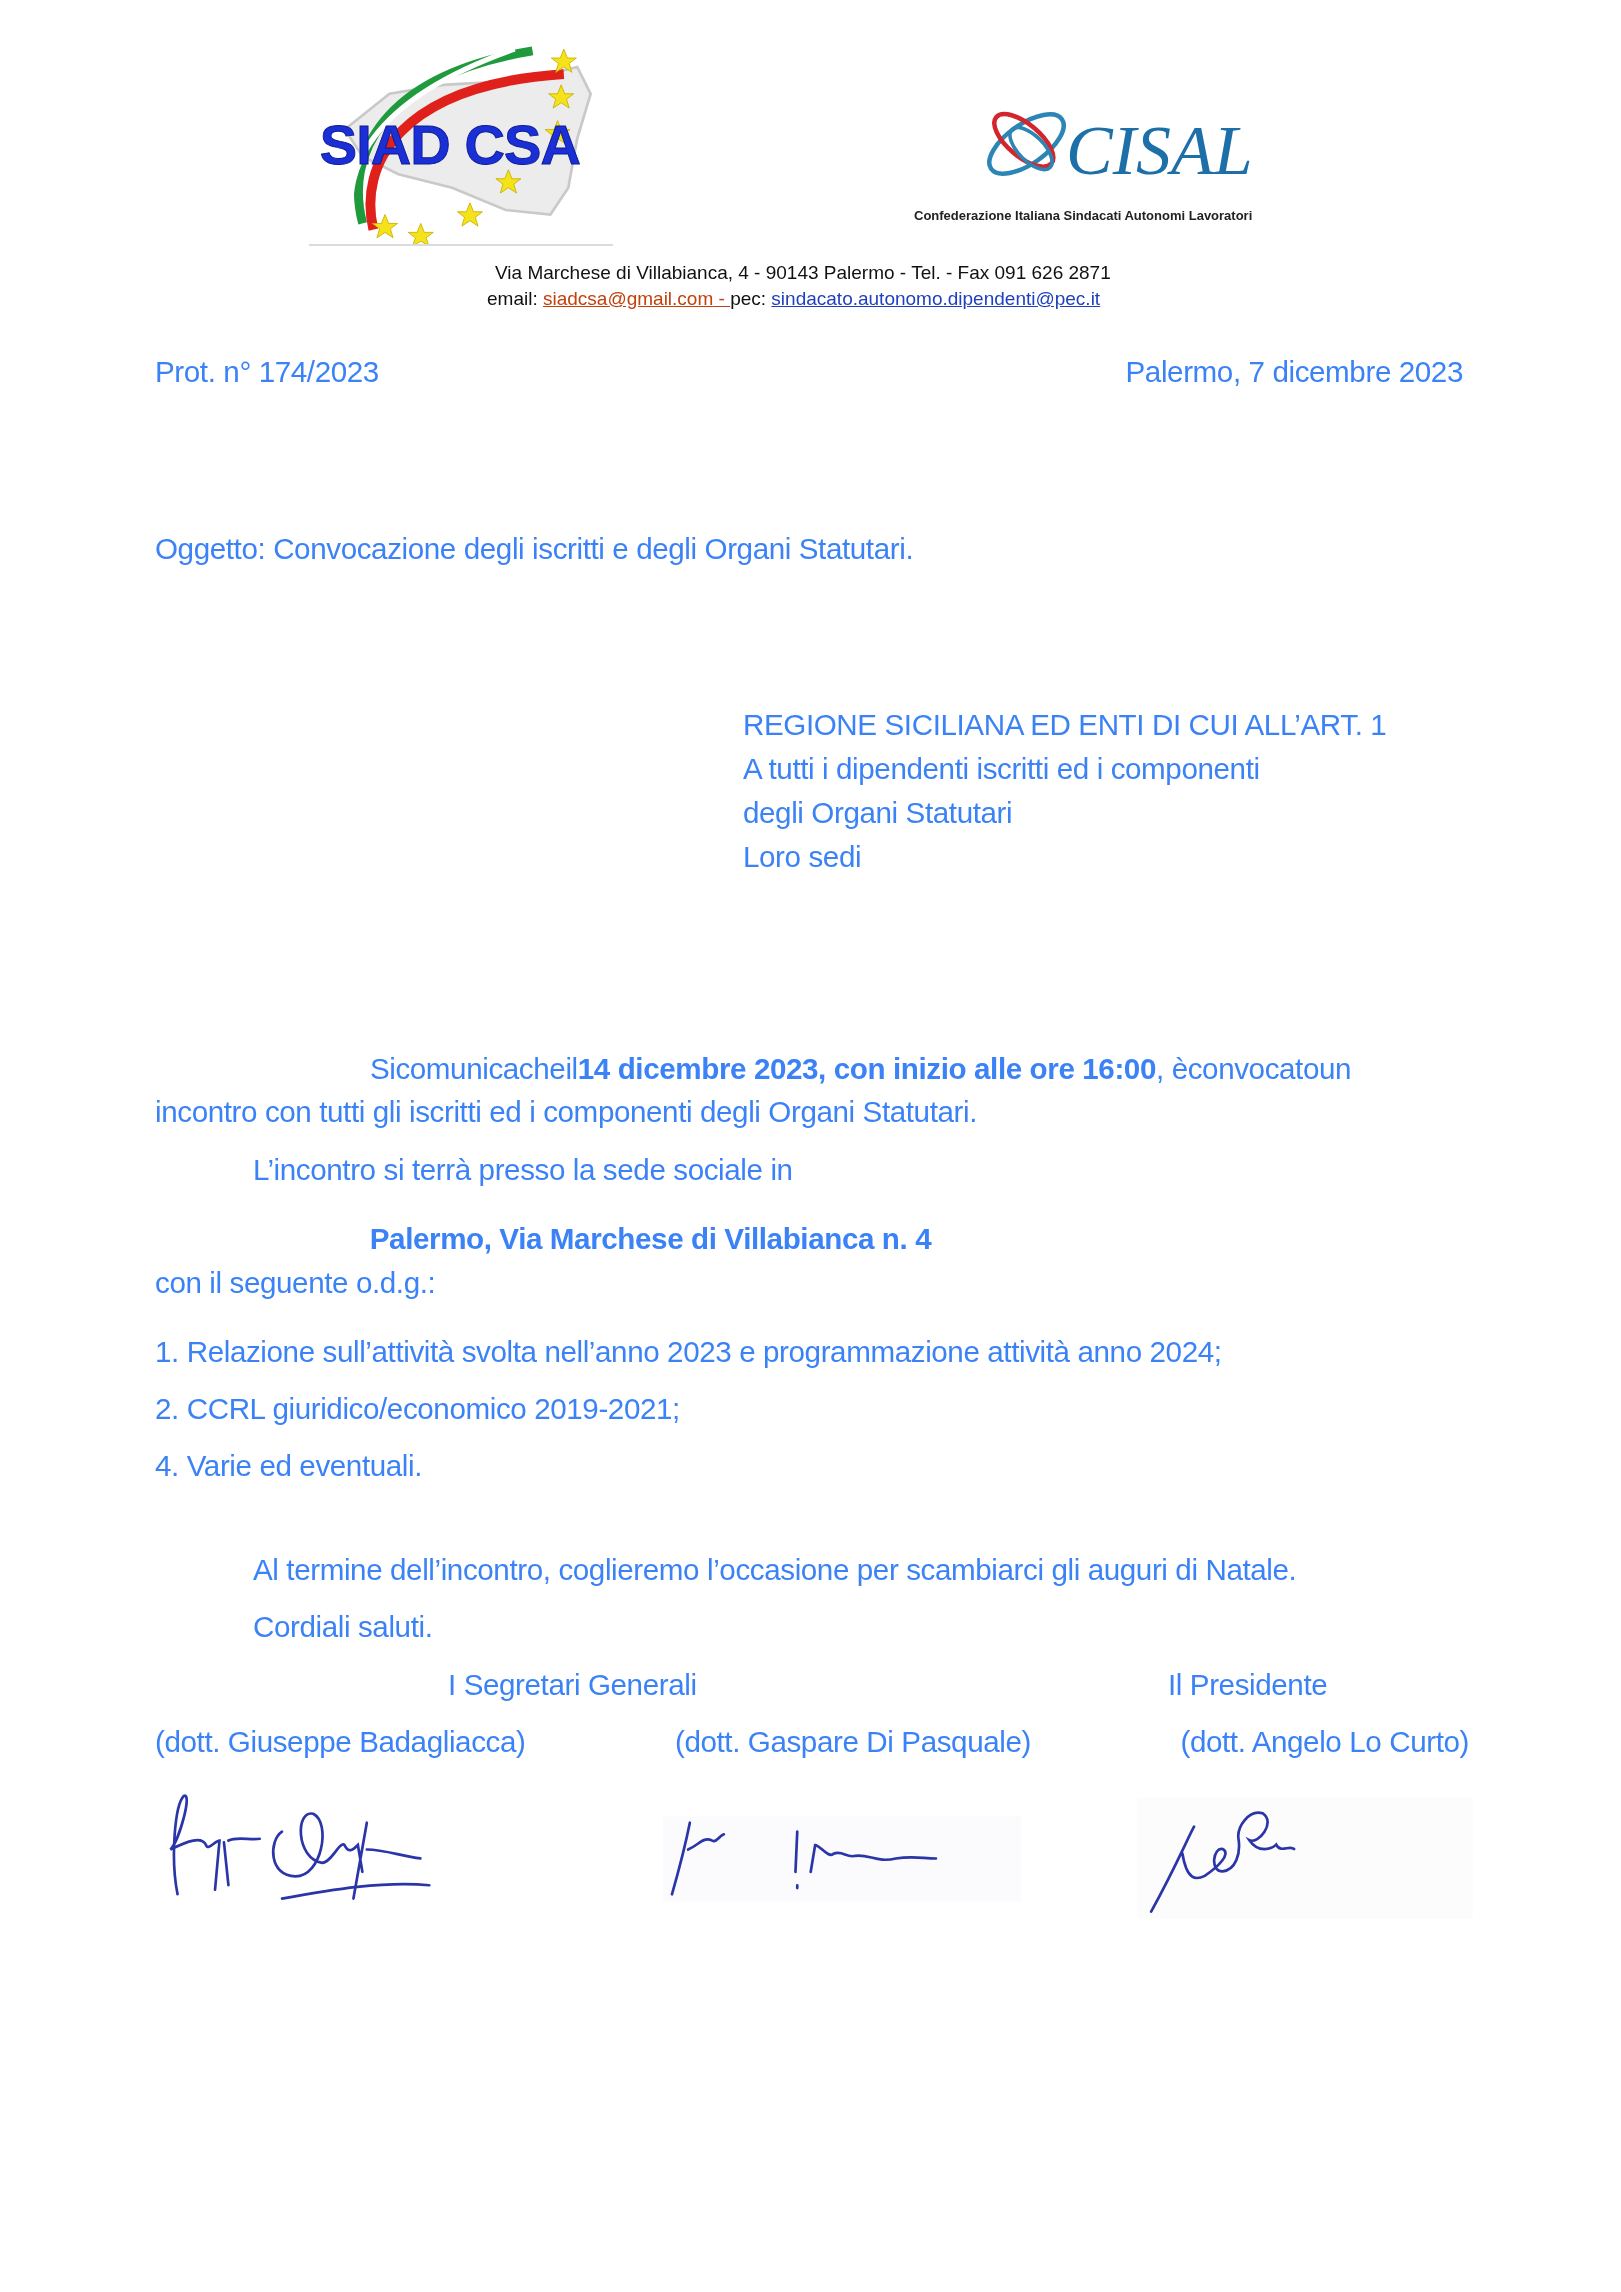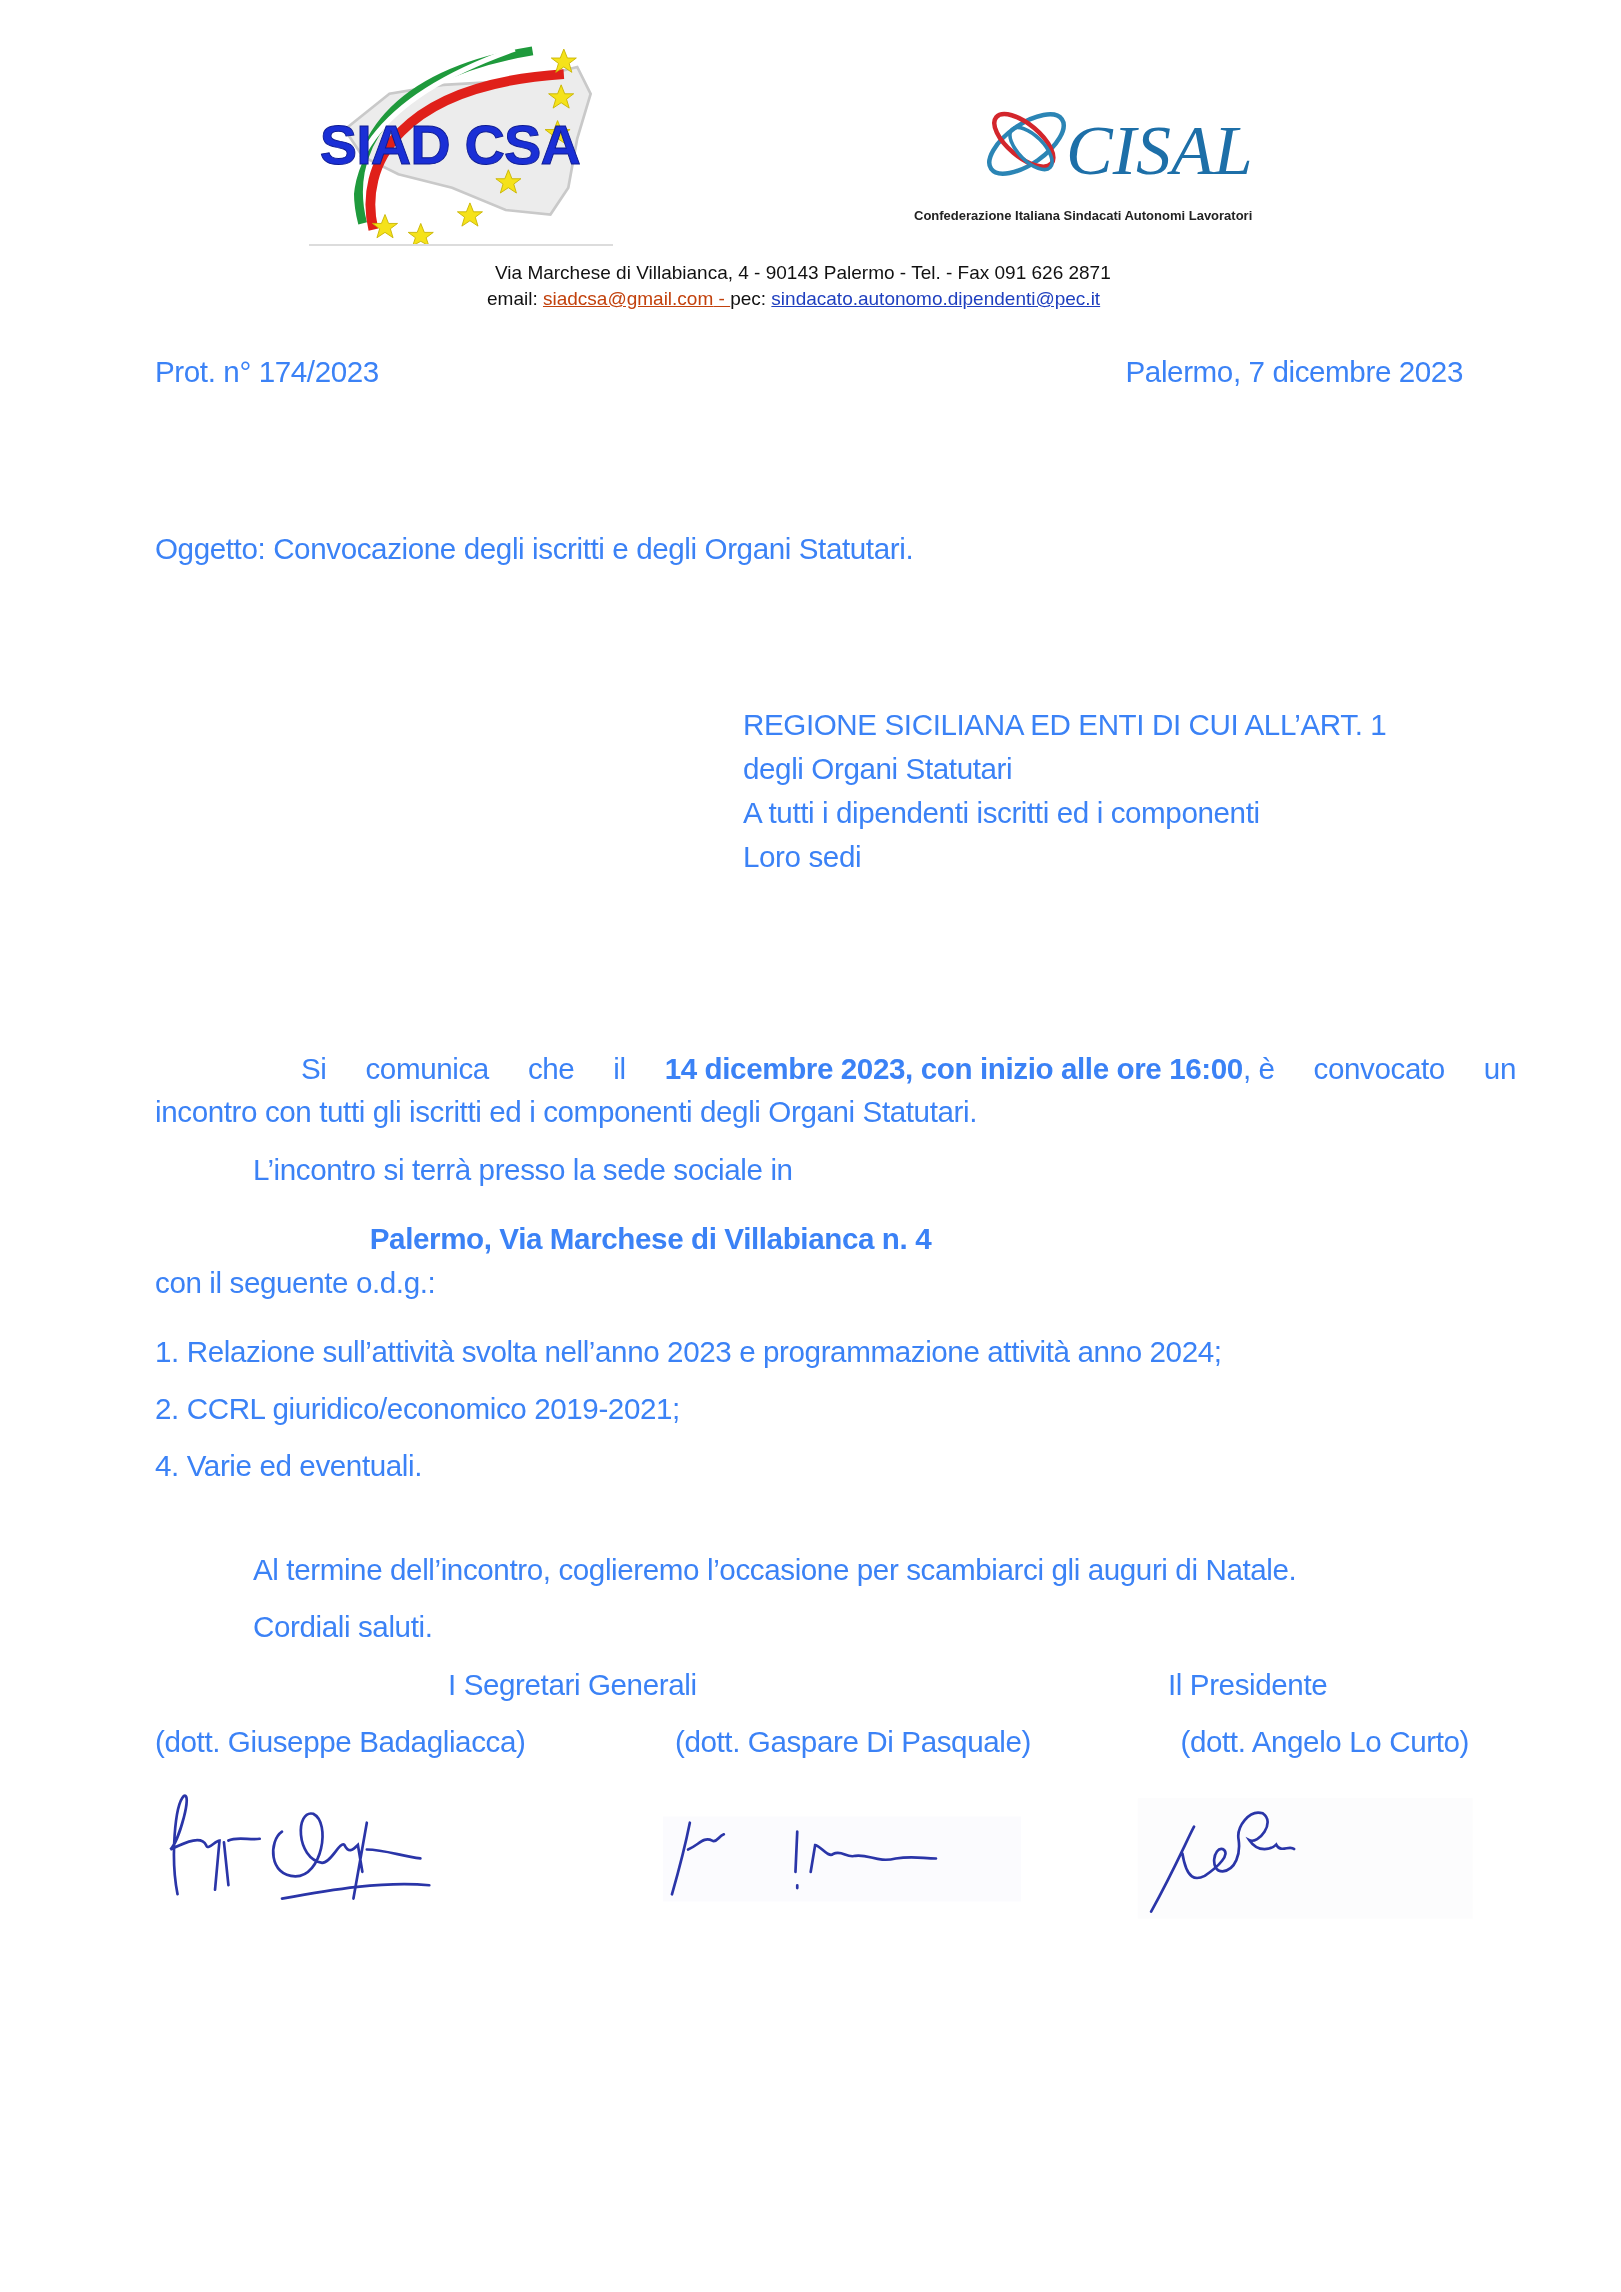--- a/index.html
+++ b/index.html
@@ -56,26 +56,26 @@
 
 <div class="abs txt just" style="left:155px; top:354px; width:1308px;">
   <span>Prot. n° 174/2023</span>
   <span>Palermo, 7 dicembre 2023</span>
 </div>
 
 <div class="abs txt" style="left:155px; top:531px;">Oggetto: Convocazione degli iscritti e degli Organi Statutari.</div>
 
 <div class="abs txt" style="left:743px; top:703px; line-height:44px;">
   <div>REGIONE SICILIANA ED ENTI DI CUI ALL’ART. 1</div>
+  <div>A tutti i dipendenti iscritti ed i componenti</div>
   <div>degli Organi Statutari</div>
-  <div>A tutti i dipendenti iscritti ed i componenti</div>
   <div>Loro sedi</div>
 </div>
 
-<div class="abs txt" style="left:253px; top:1051px; width:1215px; display:flex; justify-content:space-between;margin-left:48px;">
+<div class="abs txt" style="left:253px; top:1051px; width:1215px; display:flex; justify-content:center;">
   <span>Si</span>
   <span>comunica</span>
   <span>che</span>
   <span>il</span>
   <span><b>14 dicembre 2023, con inizio alle ore 16:00</b><span>, è</span></span>
   <span>convocato</span>
   <span>un</span>
 </div>
 <div class="abs txt" style="left:155px; top:1094px;">incontro con tutti gli iscritti ed i componenti degli Organi Statutari.</div>
 

